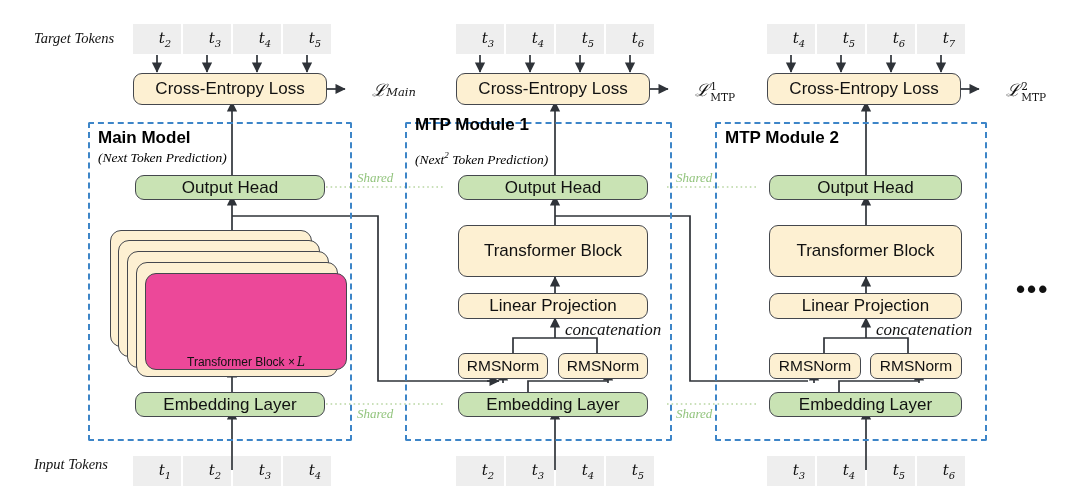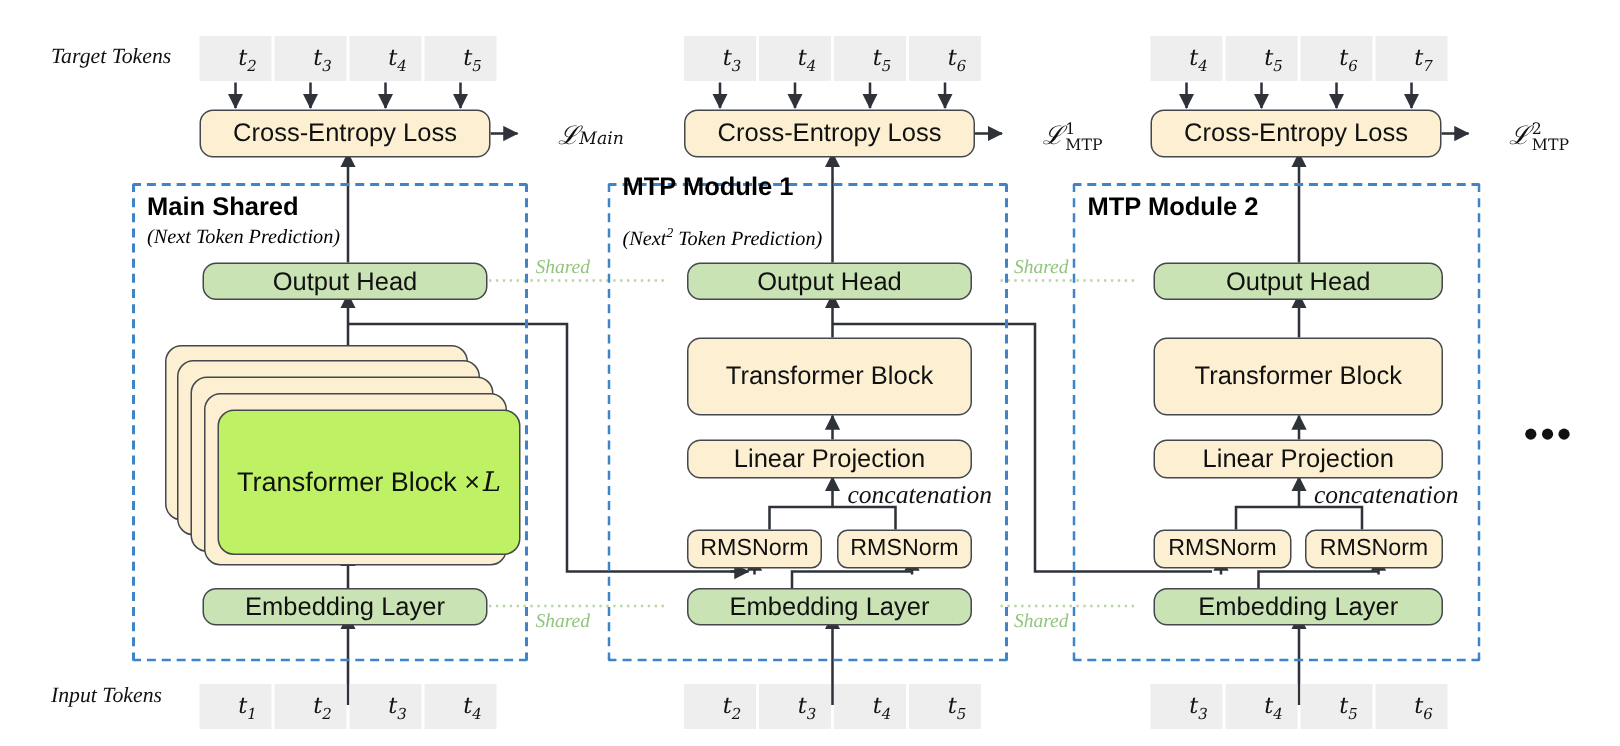--- a/index.html
+++ b/index.html
@@ -40,22 +40,22 @@
   .box.yellow{background:#fdf0d2;}
   .box.green{background:#c9e3b4;}
   .box.small{font-size:15.5px;border-radius:7px;}
 
   
   .stackwrap{position:absolute;}
   .stacklayer{
     position:absolute;background:#fdf0d2;border:1.6px solid #44474d;border-radius:11px;
   }
   .stacktop{
-    position:absolute;background:#bef264;border:1.6px solid #44474d;border-radius:11px;
-    display:flex;align-items:center;justify-content:center;font-size:18px;color:#111;
+    position:absolute;background:#ec4899;border:1.6px solid #44474d;border-radius:11px;
+    display:flex;align-items:flex-end;justify-content:center;font-size:12px;color:#111;
   }
   .stacktop .mathL{font-family:"DejaVu Serif",serif;font-style:italic;padding-left:2px;}
 
   
   .module{
     position:absolute;border:2.4px dashed #3d85c8;border-radius:2px;background:transparent;
   }
   .modtitle{
     position:absolute;font-weight:bold;font-size:17px;color:#000;white-space:nowrap;
     font-family:"Liberation Sans", sans-serif;
@@ -234,21 +234,21 @@
     <span class="cal">ℒ</span><span class="stack">
         <span class="sup">2</span>
         <span class="sub">MTP</span>
       </span>
   </div>
 
   <div class="module" style="left:88px;top:122px;width:260px;height:315px;"></div>
   <div class="module" style="left:405px;top:122px;width:263px;height:315px;"></div>
   <div class="module" style="left:715px;top:122px;width:268px;height:315px;"></div>
 
-  <div class="modtitle" style="left:98px;top:128px;">Main Shared</div>
+  <div class="modtitle" style="left:98px;top:128px;">Main Model</div>
   <div class="modsub" style="left:98px;top:150px;">
     <span>(Next Token Prediction)</span>
   </div>
 
   <div class="modtitle" style="left:415px;top:115px;">MTP Module 1</div>
   <div class="modsub" style="left:415px;top:150px;">
     <span>(Next</span><sup>2</sup><span> Token Prediction)</span>
   </div>
 
   <div class="modtitle" style="left:725px;top:128px;">MTP Module 2</div>

